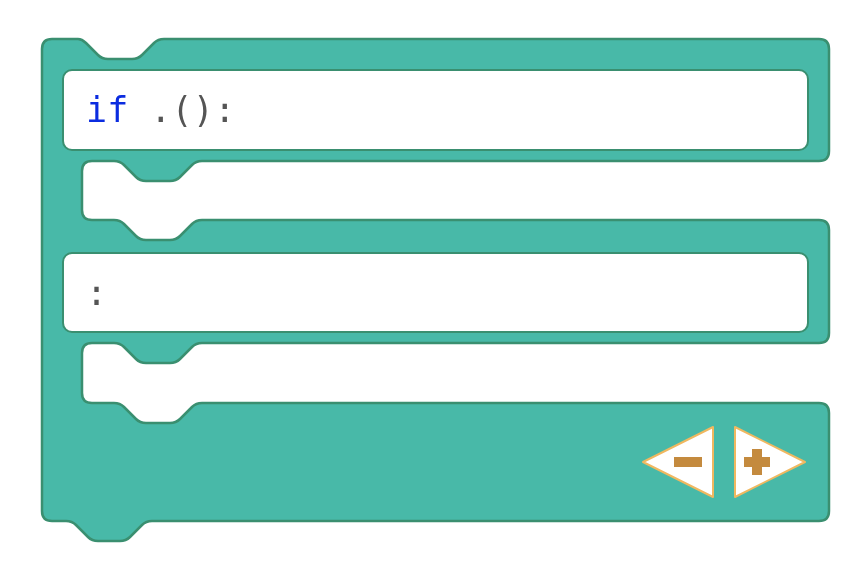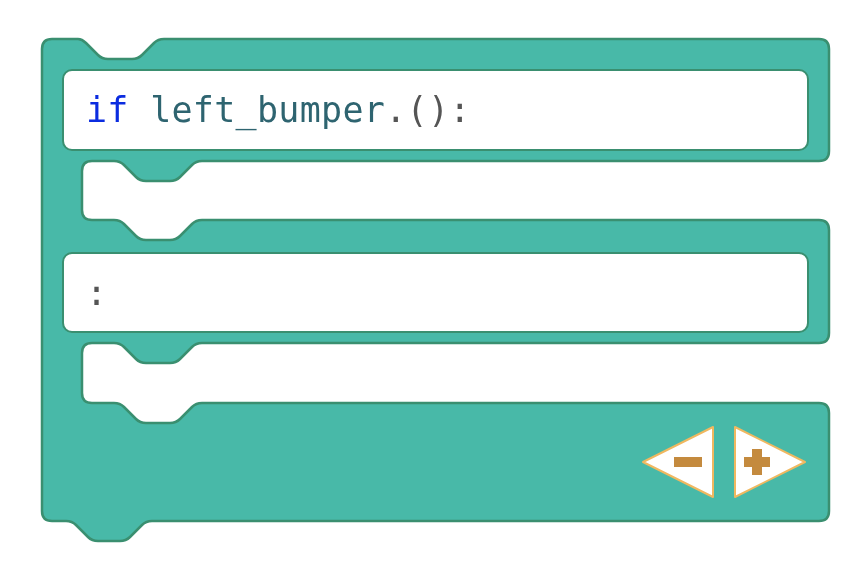--- a/index.html
+++ b/index.html
@@ -113,21 +113,21 @@
     </g>
 
     <g style="cursor:pointer">
       <polygon points="719,427 719,497 789,462" fill="#FFFFFF" stroke="#F0B860" stroke-width="2" stroke-linejoin="round"></polygon>
       <rect x="728" y="457" width="26" height="10" fill="#C48A3E"></rect>
       <rect x="736" y="449" width="10" height="26" fill="#C48A3E"></rect>
     </g>
   </svg>
 
   <div class="field" style="left:46px; top:69px; width:747px; height:82px;">
-    <span class="kw">if</span><span> </span><span class="ident">left_bumper</span><span class="punct">.</span><span class="punct">()</span><span class="punct">:</span>
+    <span class="kw">if</span><span> </span><span class="punct">.</span><span class="punct">()</span><span class="punct">:</span>
   </div>
 
   <div style="position:absolute; left:68px; top:164px; width:740px; height:54px;"></div>
 
   <div class="field" style="left:46px; top:252px; width:747px; height:81px;">
     <span class="punct">:</span>
   </div>
 
   <div style="position:absolute; left:68px; top:346px; width:740px; height:55px;"></div>
 

